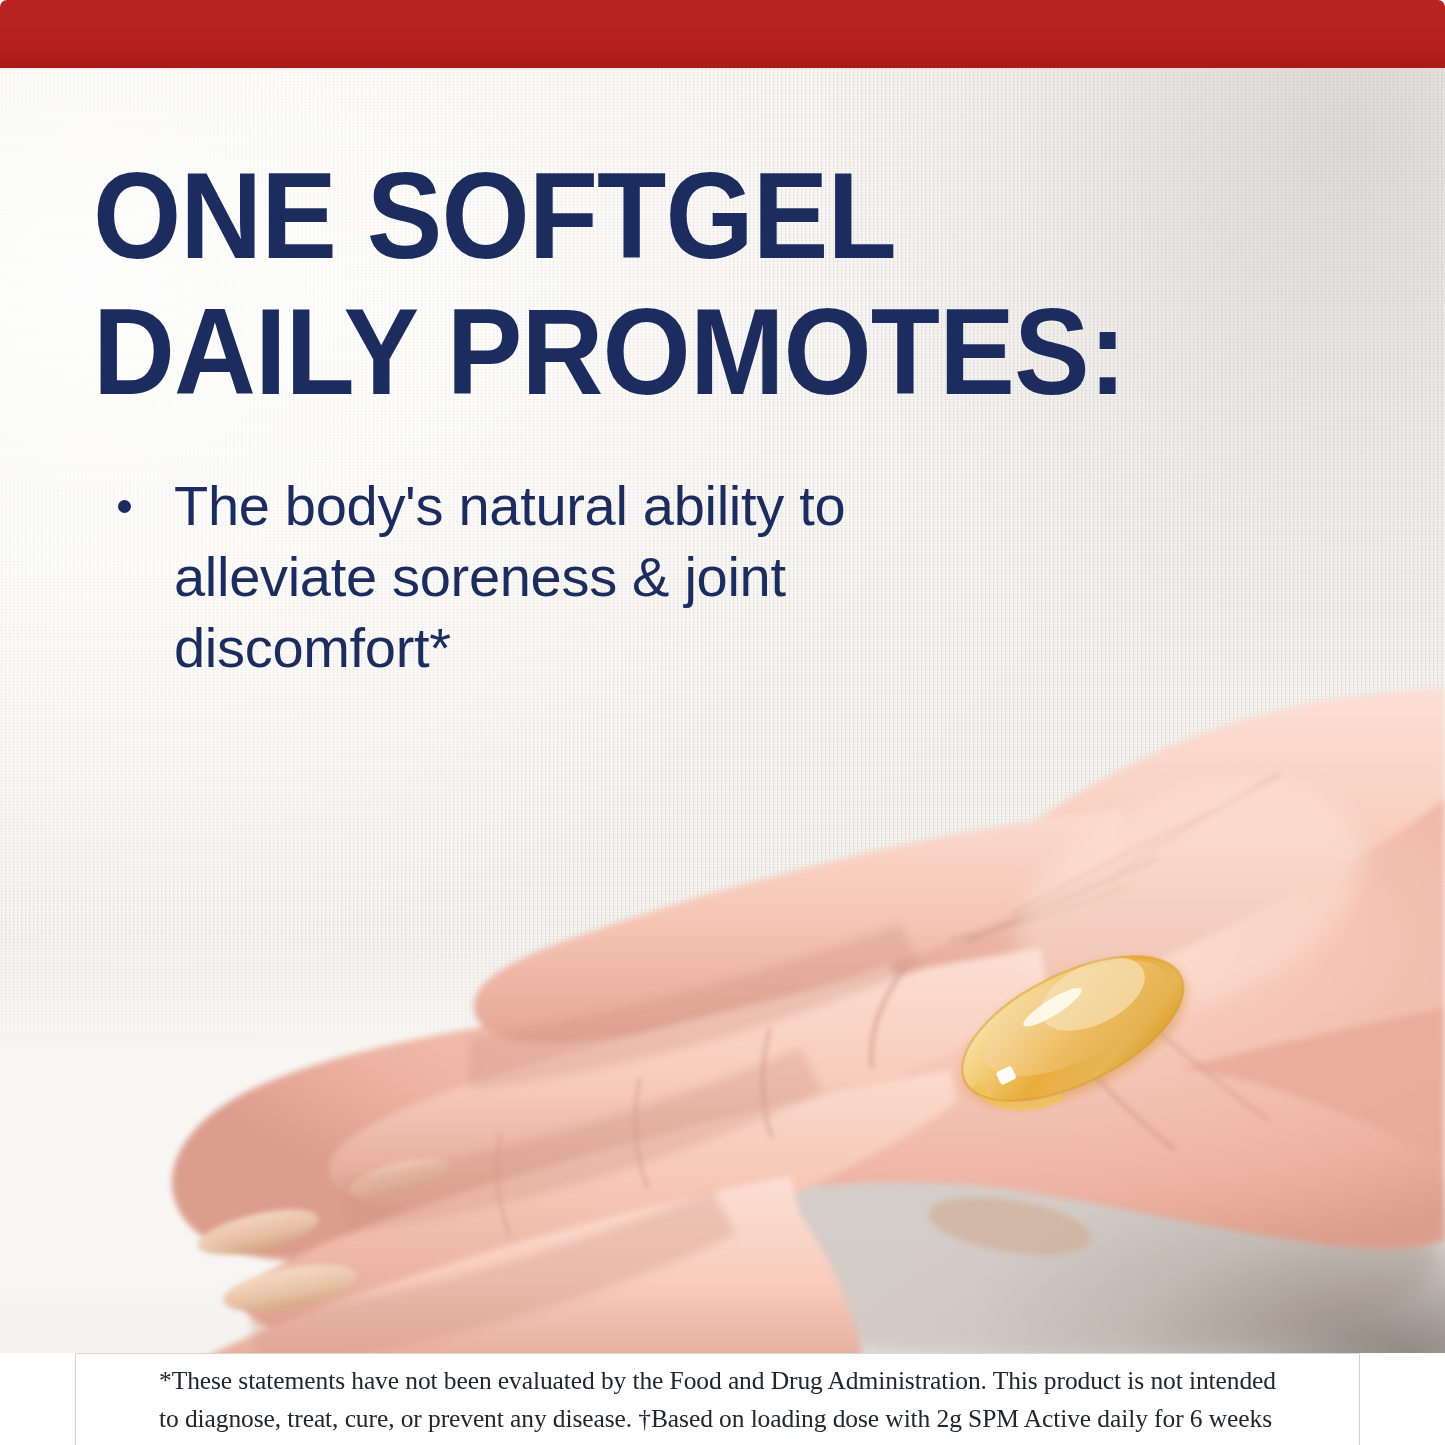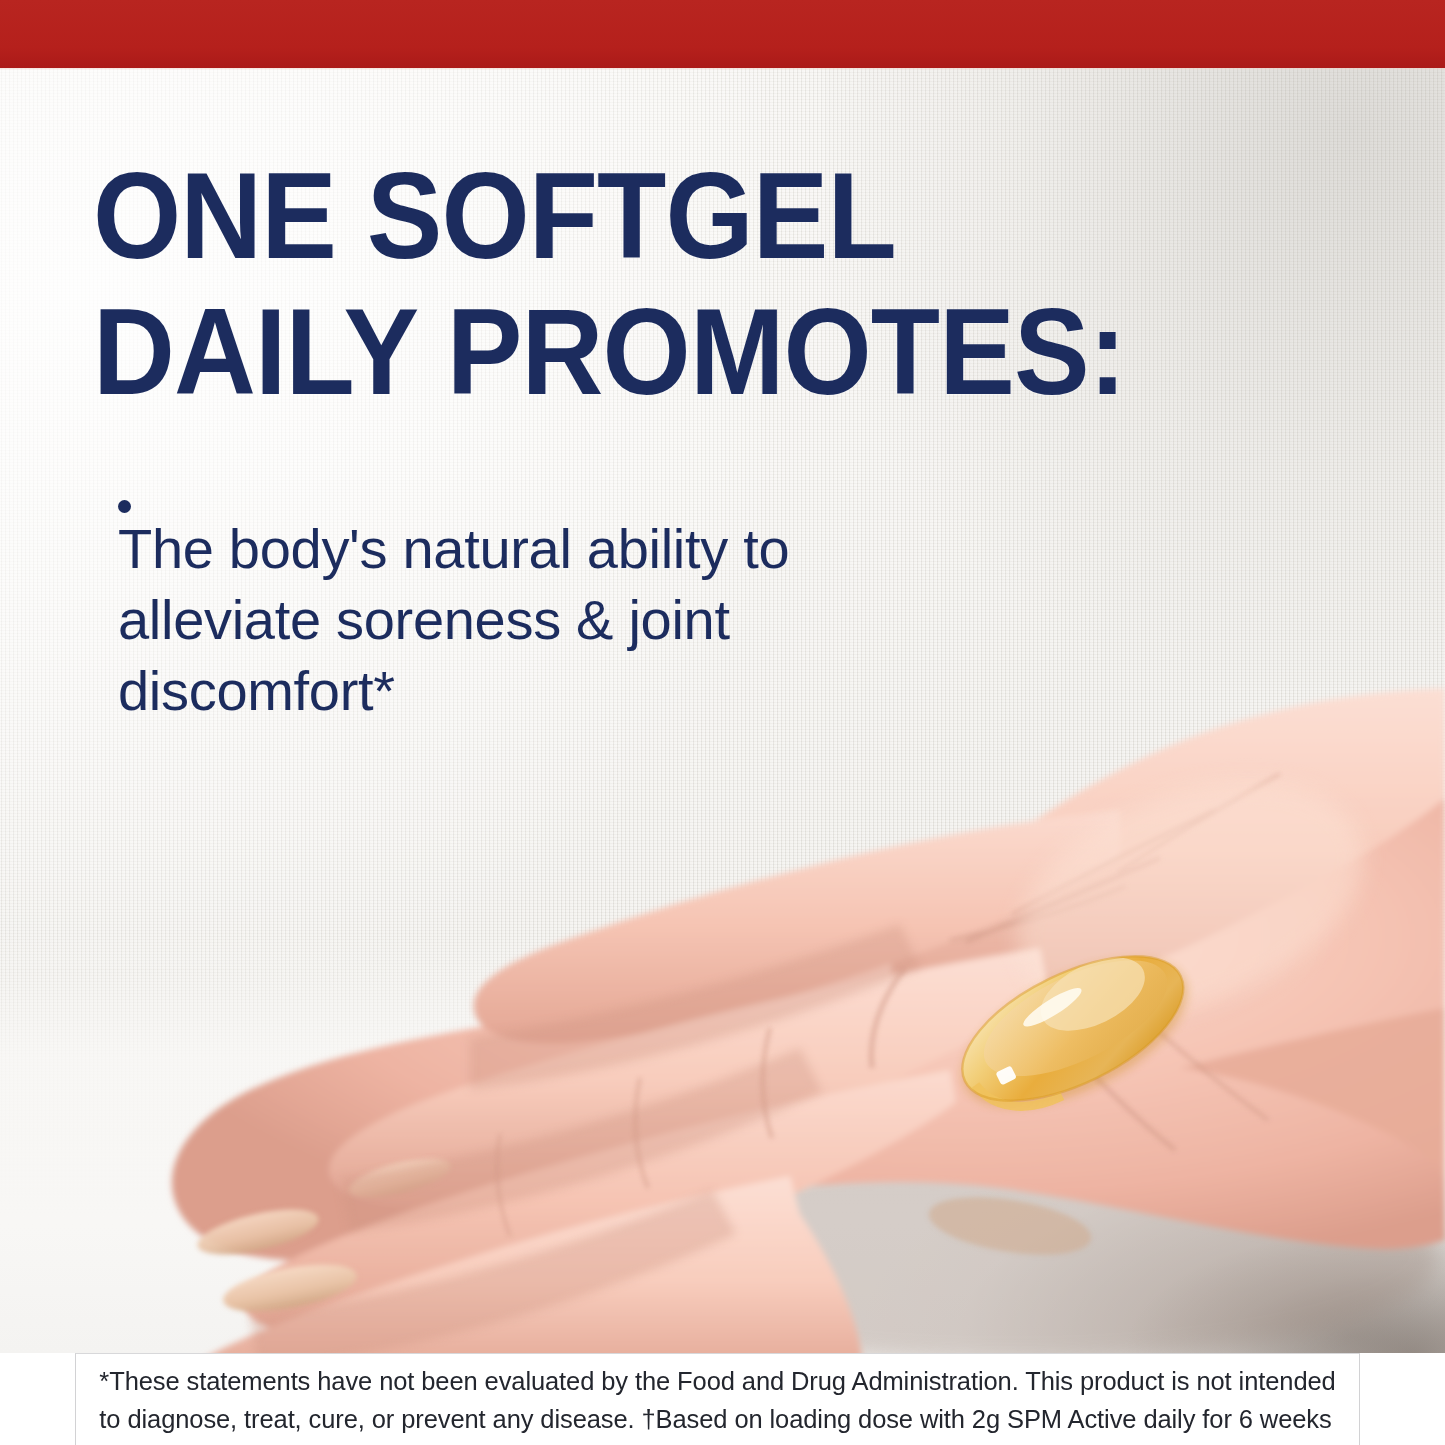--- a/index.html
+++ b/index.html
@@ -10,20 +10,21 @@
   body {
     font-family: "Liberation Sans", sans-serif;
   }
 
   #page {
     position: relative;
     width: 1445px;
     height: 1445px;
     overflow: hidden;
     background: #fdfcfa;
+    border-radius: 7px;
   }
 
   
   .top-bar {
     position: absolute;
     left: 0; top: 0;
     width: 1445px;
     height: 68px;
     background: #b5201c;
     background: linear-gradient(180deg, #b82520 0%, #b5201c 70%, #ab1a18 100%);
@@ -146,21 +147,20 @@
     position: absolute;
     left: 118px;
     top: 470px;
     width: 830px;
     z-index: 20;
   }
   .bullet-row {
     display: flex;
     align-items: flex-start;
     margin-bottom: 36px;
-    flex-direction: column;
   }
   .bullet-dot {
     flex: 0 0 auto;
     width: 13px; height: 13px;
     border-radius: 50%;
     background: #1c2c5e;
     margin-top: 30px;
     margin-right: 43px;
   }
   .bullet-text {
@@ -193,21 +193,21 @@
     border-top: 1px solid #d8d8da;
     box-sizing: border-box;
     background: #ffffff;
     z-index: 31;
     display: flex;
     align-items: center;
     justify-content: center;
   }
   .footer-text {
     color: #23262e;
-    font-family: Liberation Sans, sans-serif;
+    font-family: Liberation Serif, serif;
     font-size: 25.5px;
     line-height: 38px;
     text-align: left;
     white-space: pre-line;
     padding: 0 14px;
     letter-spacing: -0.1px;
   }
 </style>
 </head>
 <body>

